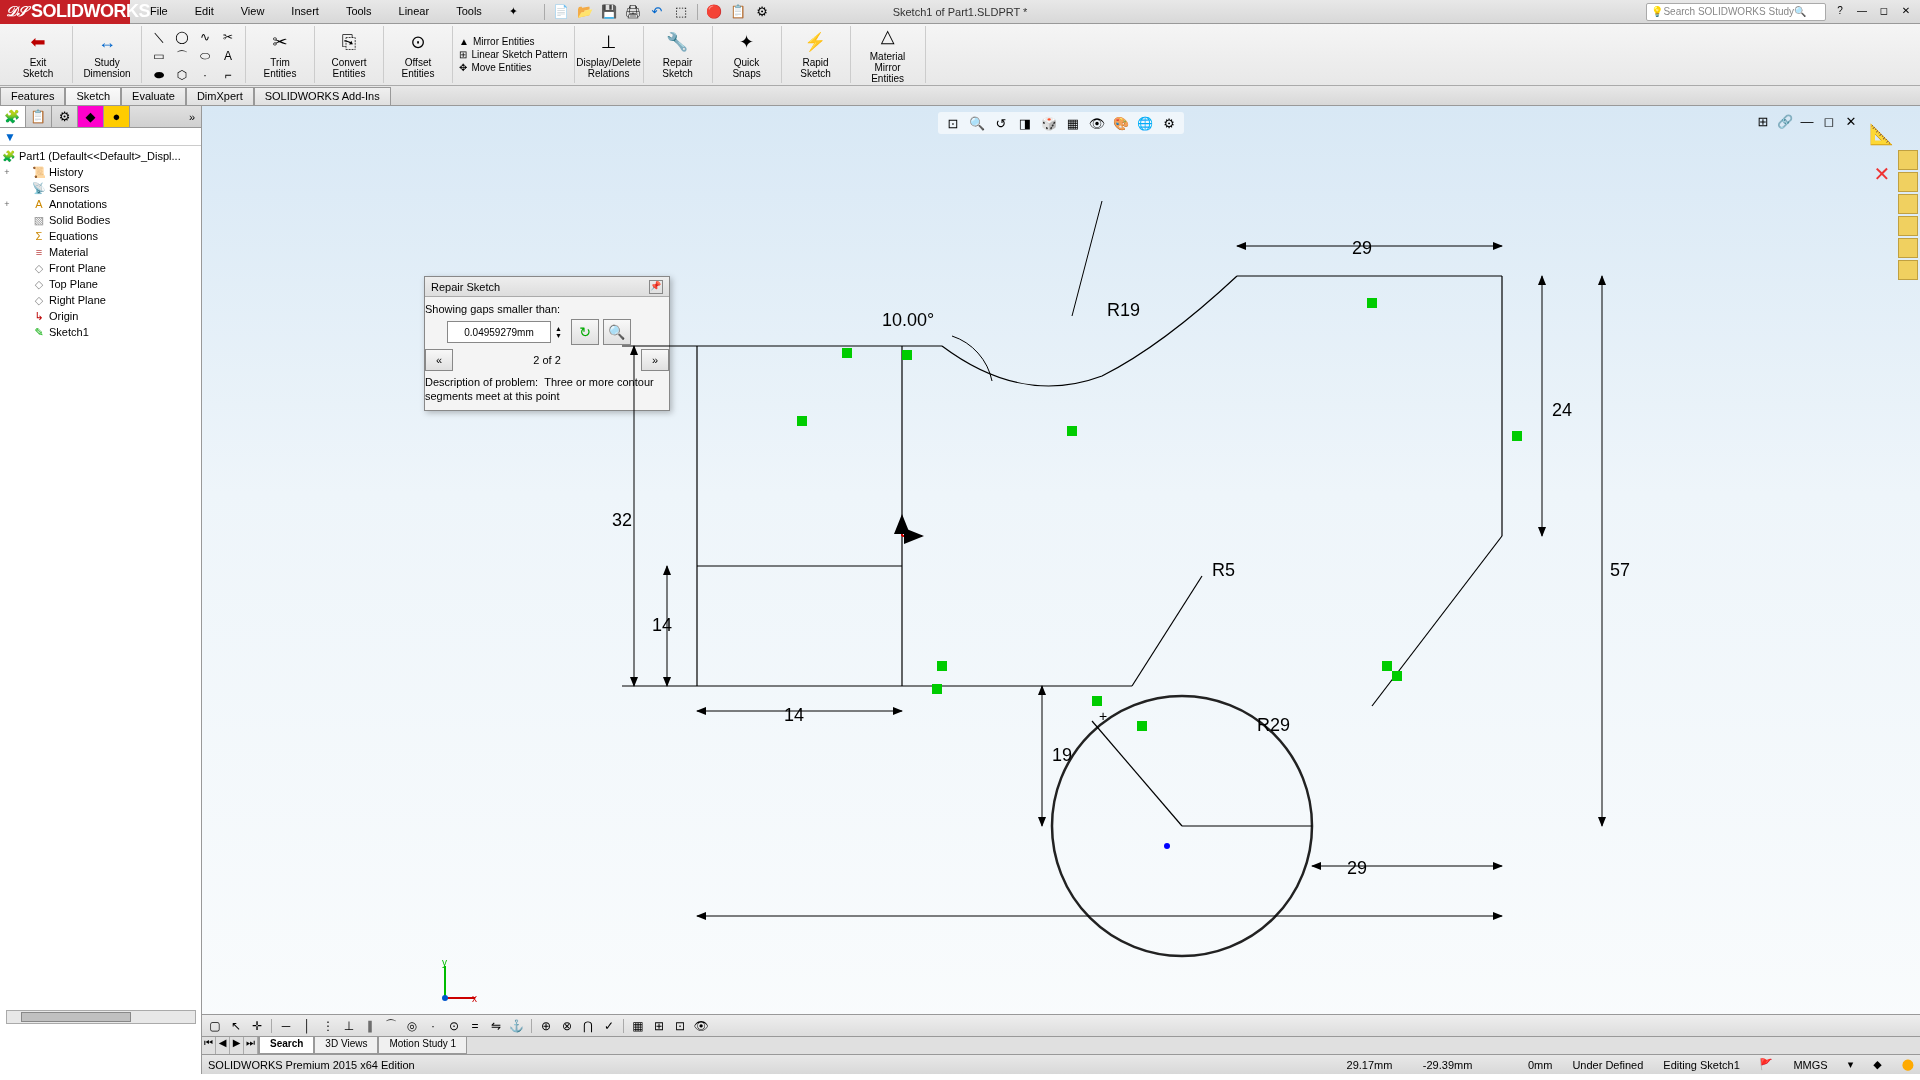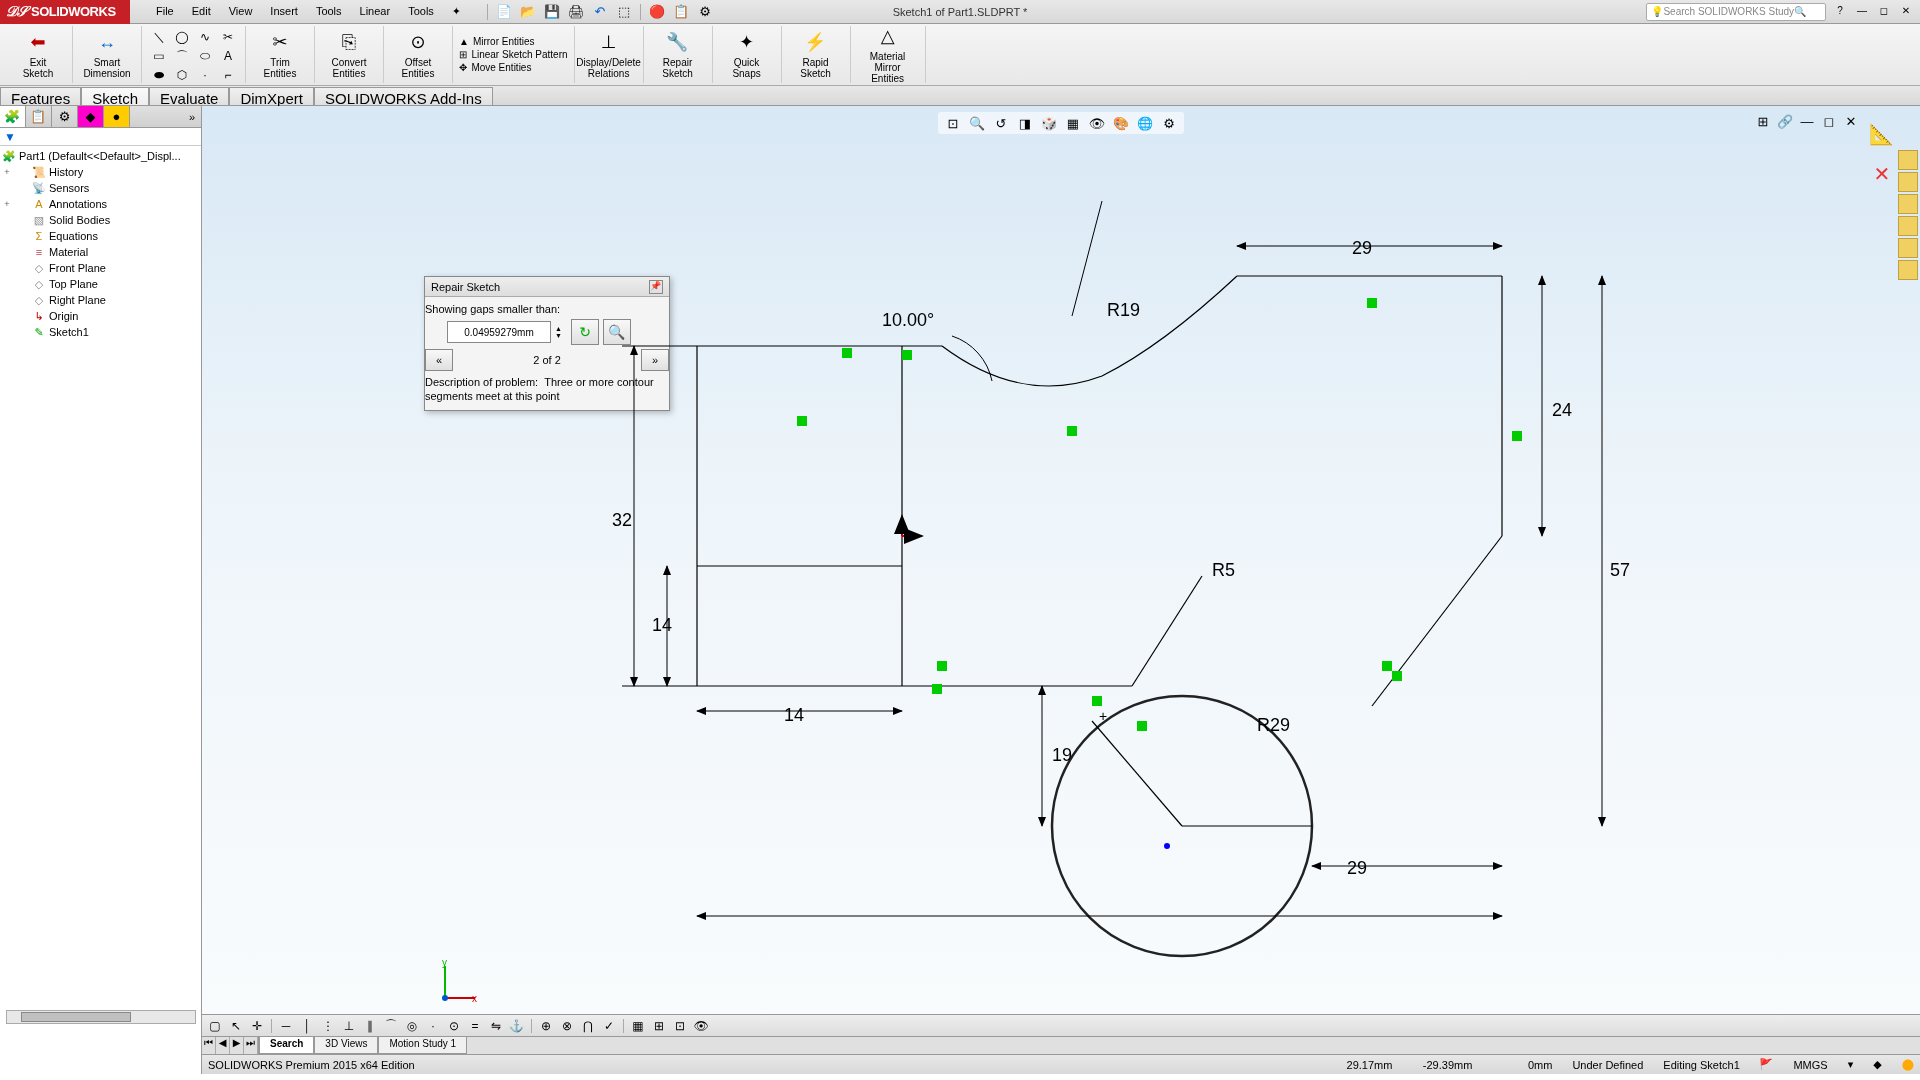--- a/index.html
+++ b/index.html
@@ -1,22 +1,22 @@
 <!DOCTYPE html>
 <html><head>
 <meta charset="utf-8">
 <style>
 * { margin: 0; padding: 0; box-sizing: border-box; font-family: Tahoma, Arial, sans-serif; }
 body { width: 1920px; height: 1080px; background: #fff; overflow: hidden; font-size: 11px; }
 
 
 .title-bar { height: 24px; background: linear-gradient(#e8e8e8,#d8d8d8); display: flex; align-items: center; border-bottom: 1px solid #999; }
-.logo { width: 130px; height: 24px; background: #c52026; color: #fff; font-weight: bold; font-size: 13px; display: flex; align-items: center; padding-left: 6px; letter-spacing: -0.5px; }
+.logo { width: 130px; height: 24px; background: #c52026; color: #fff; font-weight: bold; font-size: 18px; display: flex; align-items: center; padding-left: 6px; letter-spacing: -0.5px; }
 .logo::before { content: "𝒟𝒮"; font-style: italic; margin-right: 4px; font-size: 14px; }
-.menu-bar { display: flex; gap: 2px; padding-left: 12px; margin-left: 6px; }
+.menu-bar { display: flex; gap: 11px; padding-left: 12px; }
 .menu-item { padding: 3px 8px; cursor: default; }
 .qat { display: flex; gap: 4px; margin-left: 16px; align-items: center; }
 .qat-btn { width: 20px; height: 20px; display: flex; align-items: center; justify-content: center; font-size: 13px; }
 .qat-sep { width: 1px; height: 16px; background: #aaa; margin: 0 2px; }
 .doc-title { position: absolute; left: 50%; transform: translateX(-50%); font-size: 11px; color: #333; }
 .title-right { margin-left: auto; display: flex; align-items: center; gap: 6px; padding-right: 6px; }
 .search-box { width: 180px; height: 18px; border: 1px solid #aaa; background: #fff; display: flex; align-items: center; padding: 0 4px; font-size: 10px; color: #888; border-radius: 2px; }
 .win-btn { width: 16px; height: 14px; font-size: 10px; text-align: center; }
 
 
@@ -24,21 +24,21 @@
 .ribbon-group { display: flex; flex-direction: column; align-items: center; justify-content: center; padding: 0 6px; border-right: 1px solid #ccc; }
 .ribbon-btn-lg { display: flex; flex-direction: column; align-items: center; justify-content: center; width: 56px; font-size: 10px; text-align: center; line-height: 1.1; }
 .ribbon-icon { width: 24px; height: 24px; display: flex; align-items: center; justify-content: center; font-size: 18px; margin-bottom: 2px; }
 .sketch-tools { display: grid; grid-template-columns: repeat(4, 22px); grid-auto-rows: 18px; gap: 1px; padding: 2px 6px; border-right: 1px solid #ccc; }
 .sk-tool { display: flex; align-items: center; justify-content: center; font-size: 12px; }
 .ribbon-list { display: flex; flex-direction: column; justify-content: center; gap: 2px; padding: 0 6px; font-size: 10px; border-right: 1px solid #ccc; }
 .ribbon-list-item { display: flex; align-items: center; gap: 4px; }
 
 
 .cmd-tabs { height: 20px; background: linear-gradient(#e8e8e8,#d8d8d8); display: flex; border-bottom: 1px solid #999; }
-.cmd-tab { padding: 2px 10px; border: 1px solid #999; border-bottom: none; background: linear-gradient(#f0f0f0,#e0e0e0); margin-top: 1px; font-size: 15px; }
+.cmd-tab { padding: 2px 10px; border: 1px solid #999; border-bottom: none; background: linear-gradient(#f0f0f0,#e0e0e0); margin-top: 1px; font-size: 11px; }
 .cmd-tab.active { background: linear-gradient(#fafafa,#eee); }
 
 
 .main { display: flex; height: 968px; }
 .feature-panel { width: 202px; background: #fff; border-right: 1px solid #999; display: flex; flex-direction: column; }
 .fp-tabs { height: 22px; background: linear-gradient(#e0e0e0,#d0d0d0); display: flex; border-bottom: 1px solid #999; }
 .fp-tab { width: 26px; border-right: 1px solid #999; display: flex; align-items: center; justify-content: center; font-size: 13px; }
 .fp-tab.active { background: #fff; }
 .fp-collapse { margin-left: auto; width: 18px; display: flex; align-items: center; justify-content: center; }
 .fp-filter { height: 18px; border-bottom: 1px solid #ccc; display: flex; align-items: center; padding-left: 4px; font-size: 12px; color: #06c; }
@@ -148,21 +148,21 @@
   <div class="ribbon-group">
     <div class="ribbon-btn-lg">
       <div class="ribbon-icon" style="color:#b00">⬅</div>
       <span style="white-space:pre-line">Exit
 Sketch</span>
     </div>
   </div>
   <div class="ribbon-group">
     <div class="ribbon-btn-lg">
       <div class="ribbon-icon" style="color:#06c">↔</div>
-      <span style="white-space:pre-line">Smart
+      <span style="white-space:pre-line">Study
 Dimension</span>
     </div>
   </div>
   <div class="sketch-tools">
     <div class="sk-tool">＼</div>
     <div class="sk-tool">◯</div>
     <div class="sk-tool">∿</div>
     <div class="sk-tool">✂</div>
     <div class="sk-tool">▭</div>
     <div class="sk-tool">⌒</div>

